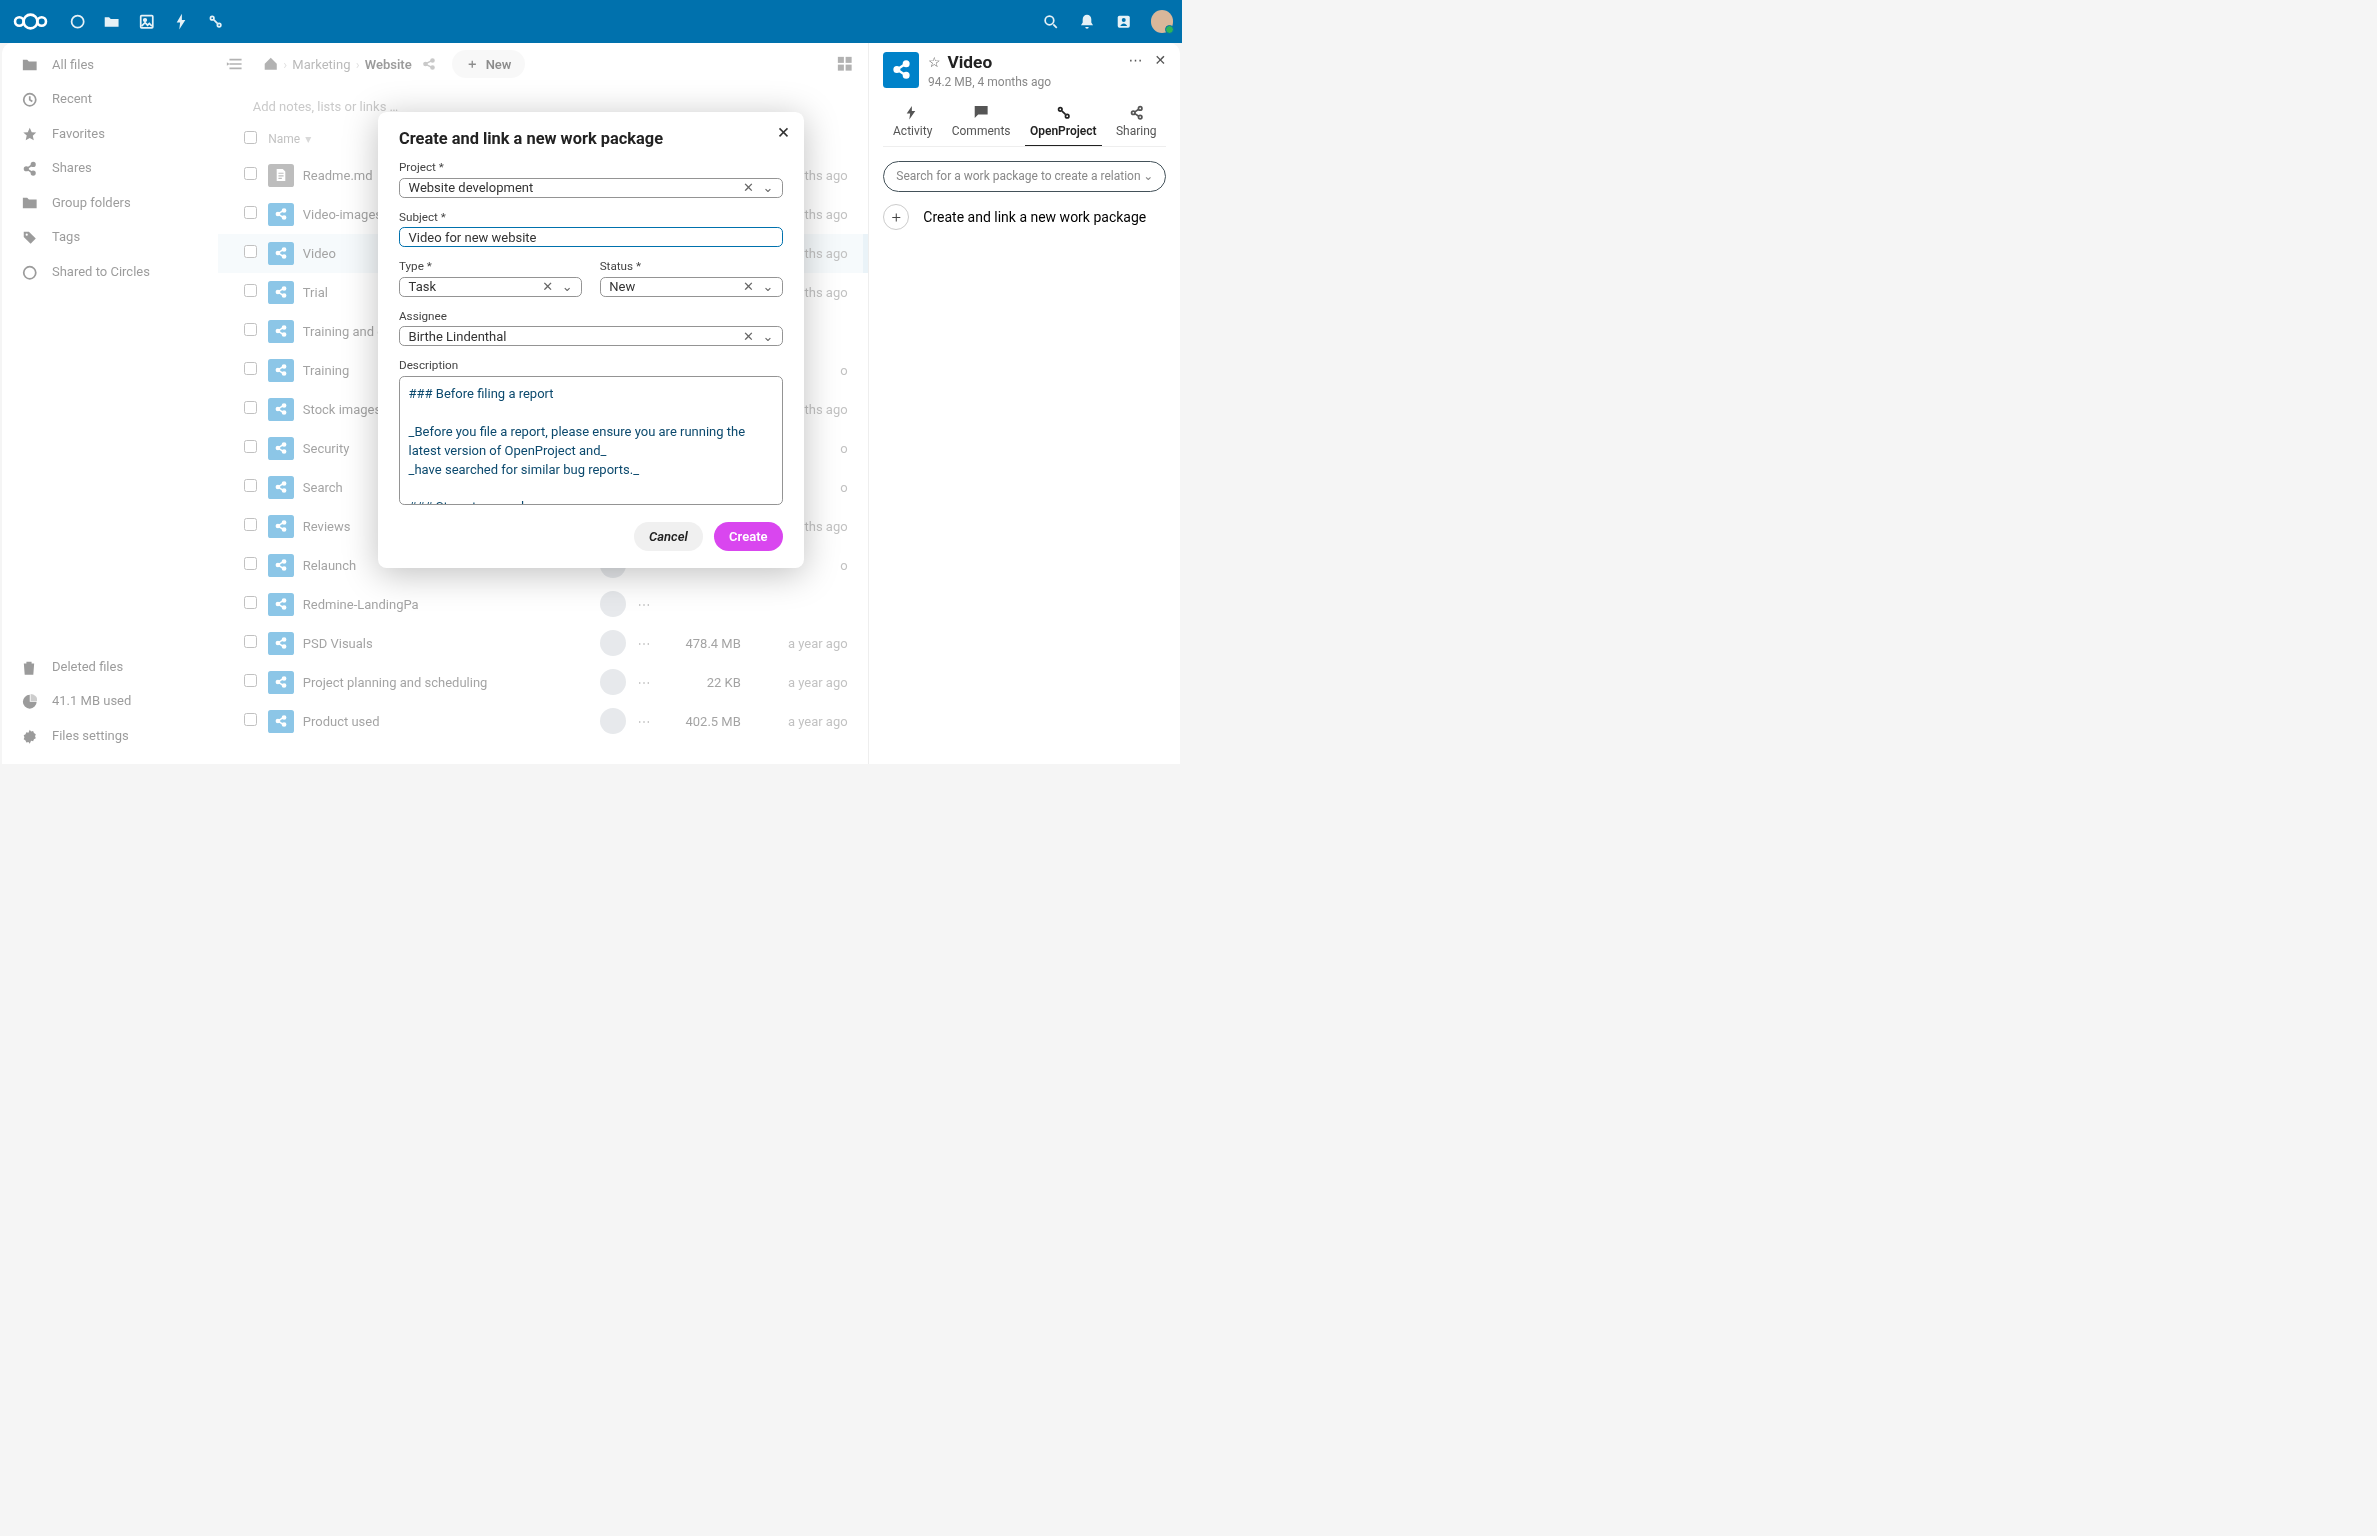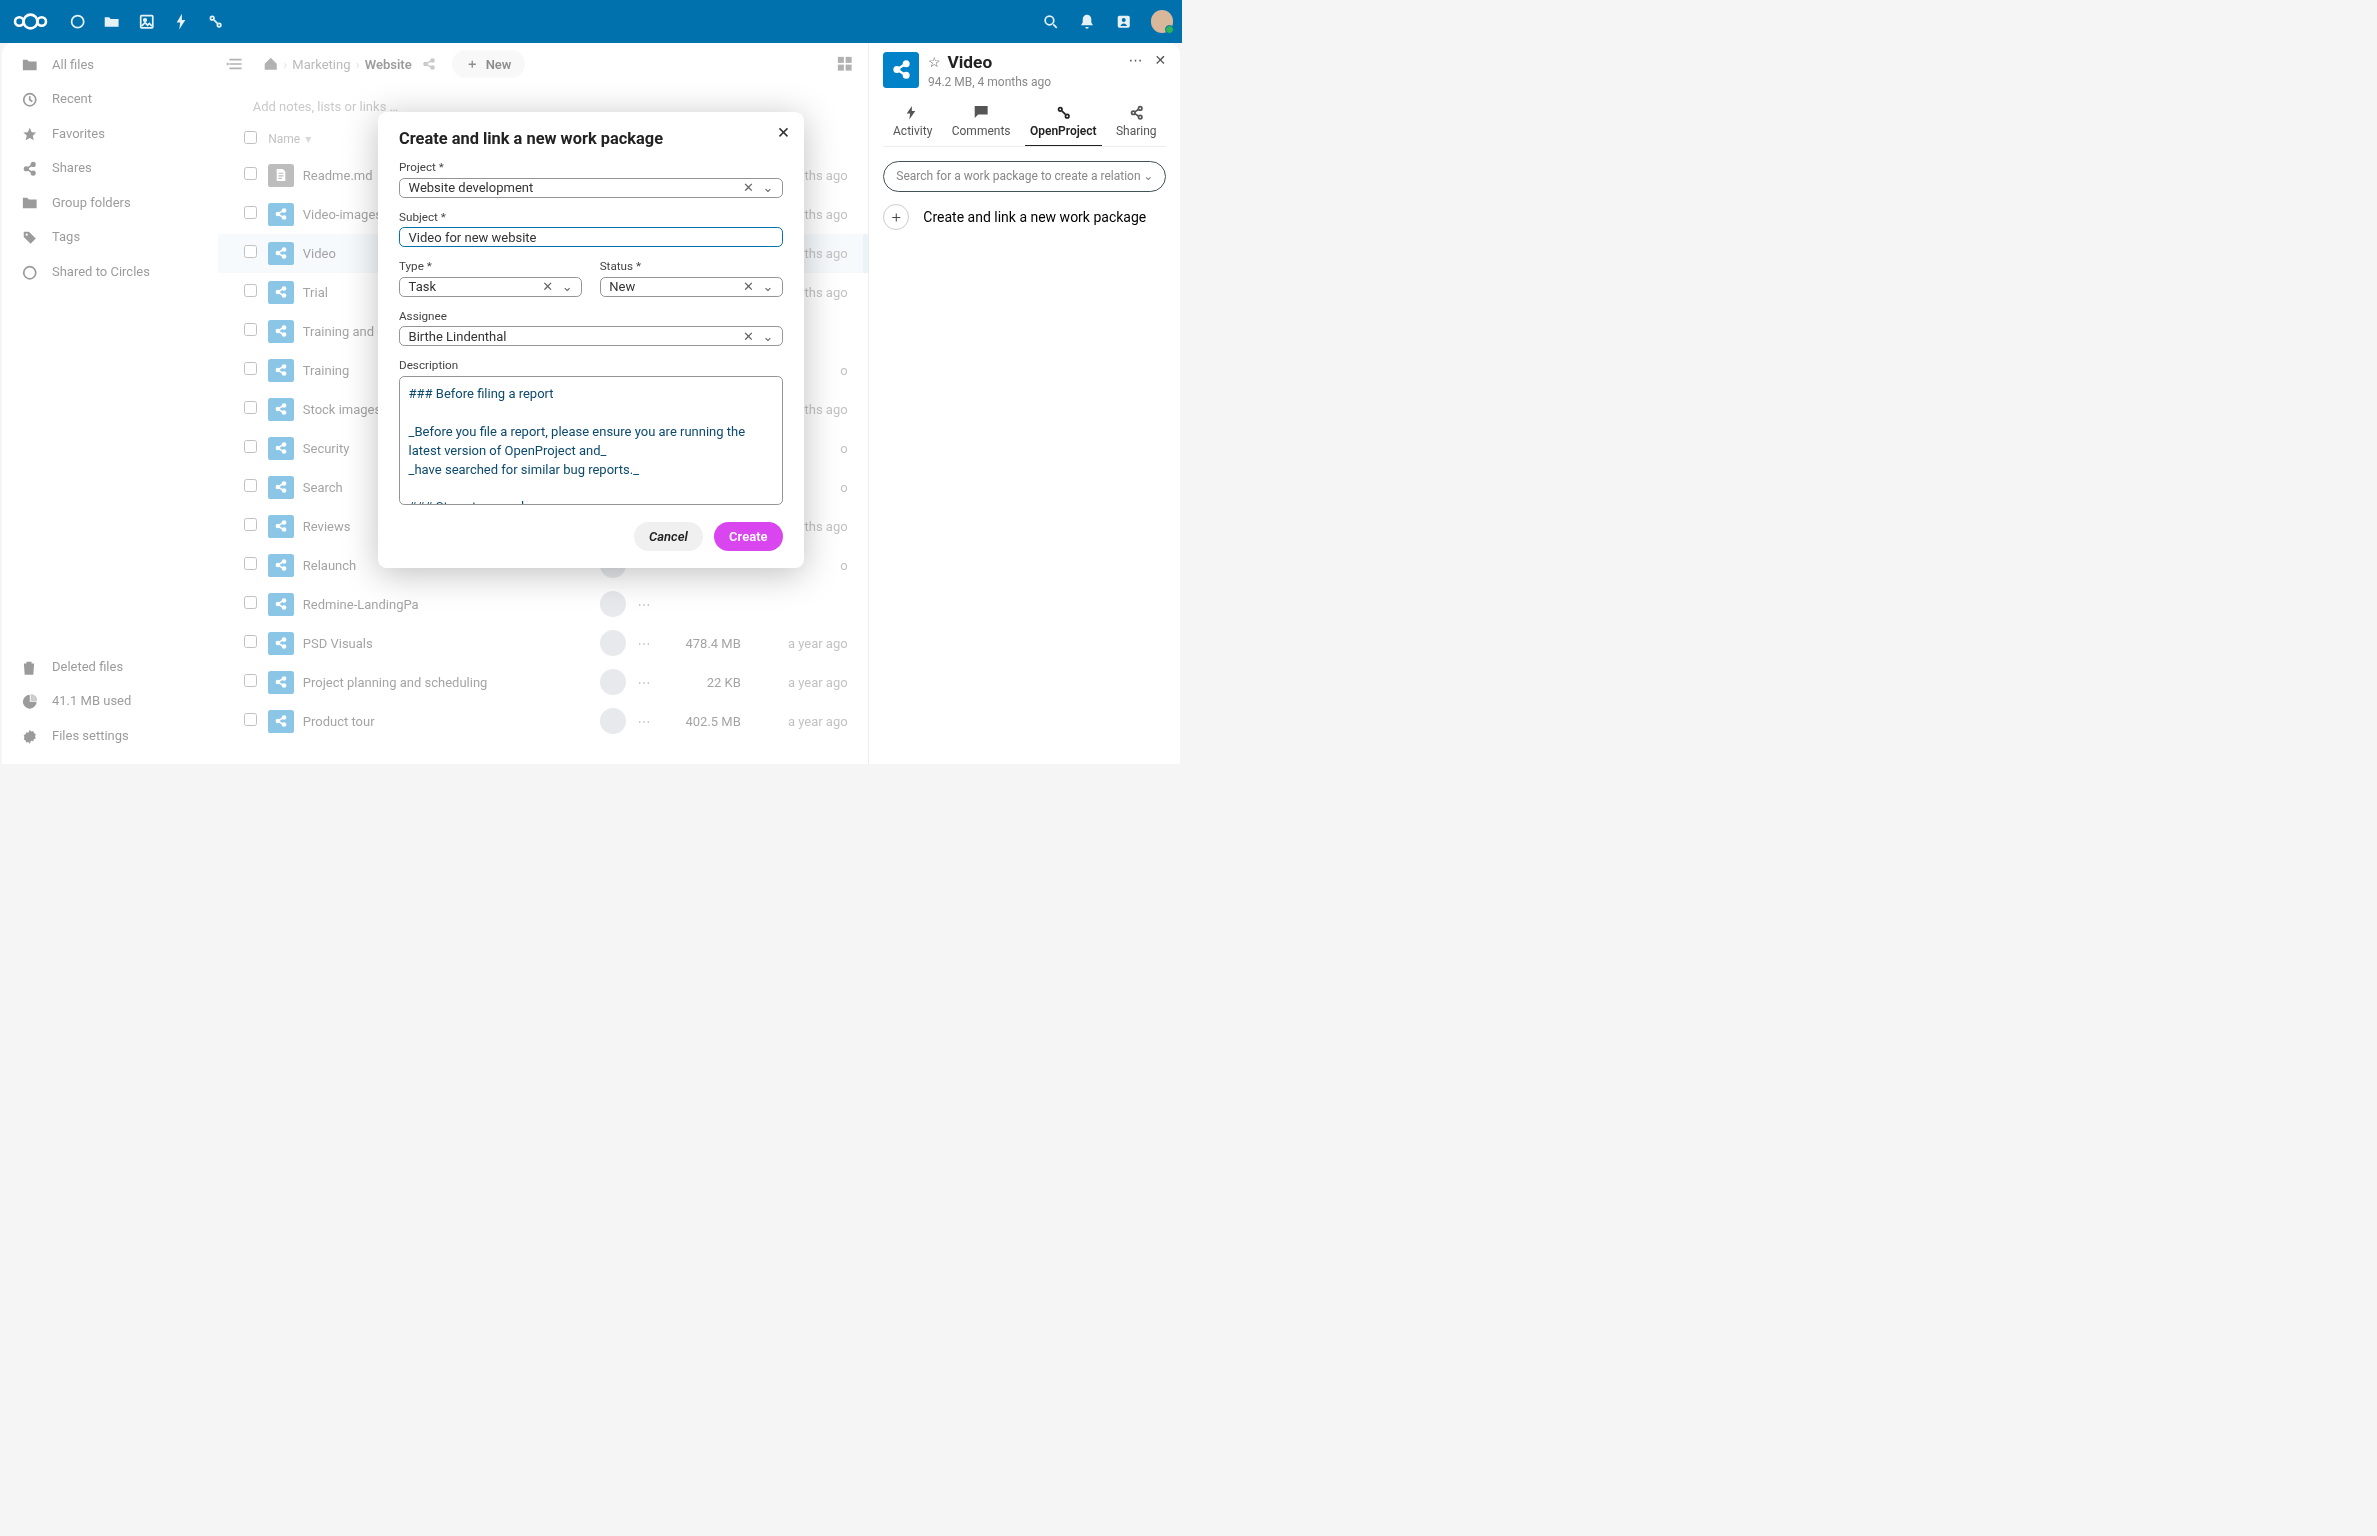--- a/index.html
+++ b/index.html
@@ -528,21 +528,21 @@
           <div class="row">
             <div class="col-check"><input type="checkbox" style=""></div>
             <div class="fi ">
               <svg width="14" height="14" viewBox="0 0 16 16" fill="none" stroke="#fff" stroke-width="1.8">
                 <circle cx="4.5" cy="8" r="1.8" fill="#fff"></circle>
                 <circle cx="11.5" cy="4" r="1.8" fill="#fff"></circle>
                 <circle cx="11.5" cy="12" r="1.8" fill="#fff"></circle>
                 <path d="M6 7l4-2.5M6 9l4 2.5"></path>
               </svg>
             </div>
-            <div class="name">Product tour</div>
+            <div class="name">Product used</div>
             <div class="owner"></div>
             <div class="dots">⋯</div>
             <div class="col-size">402.5 MB</div>
             <div class="col-mod" style="color:#777;">a year ago</div>
           </div>
         </div>
     </div>
 
     <div class="details">
       <div class="details-head">

